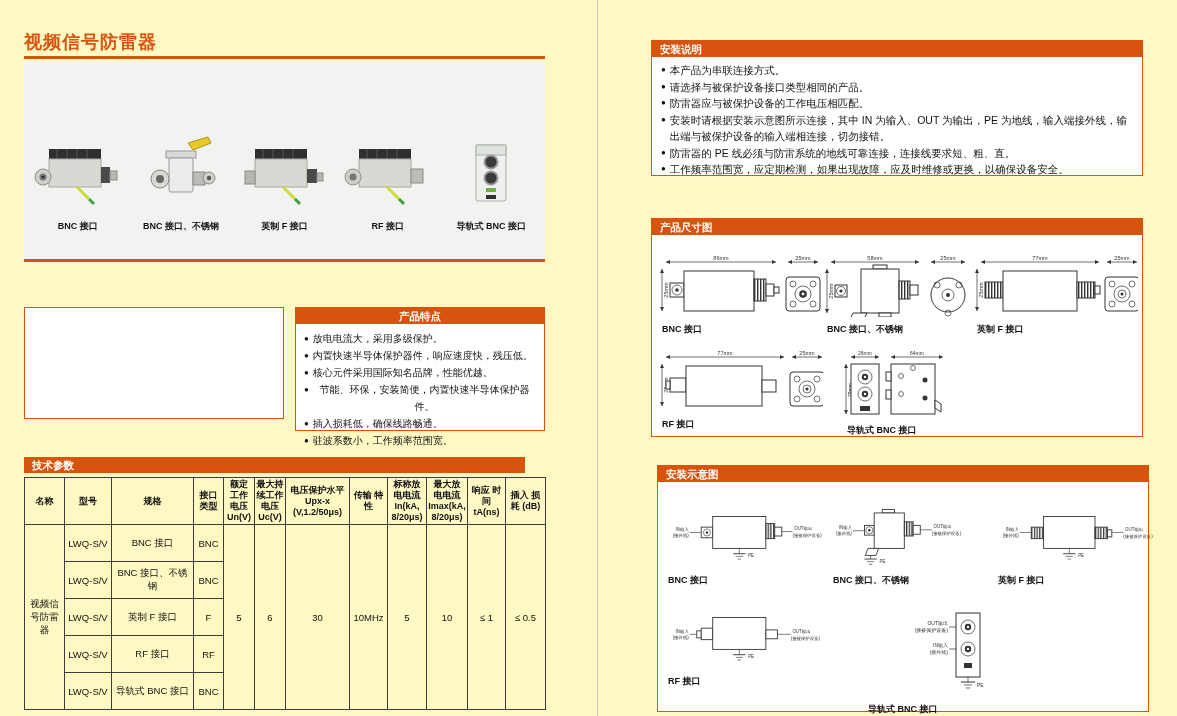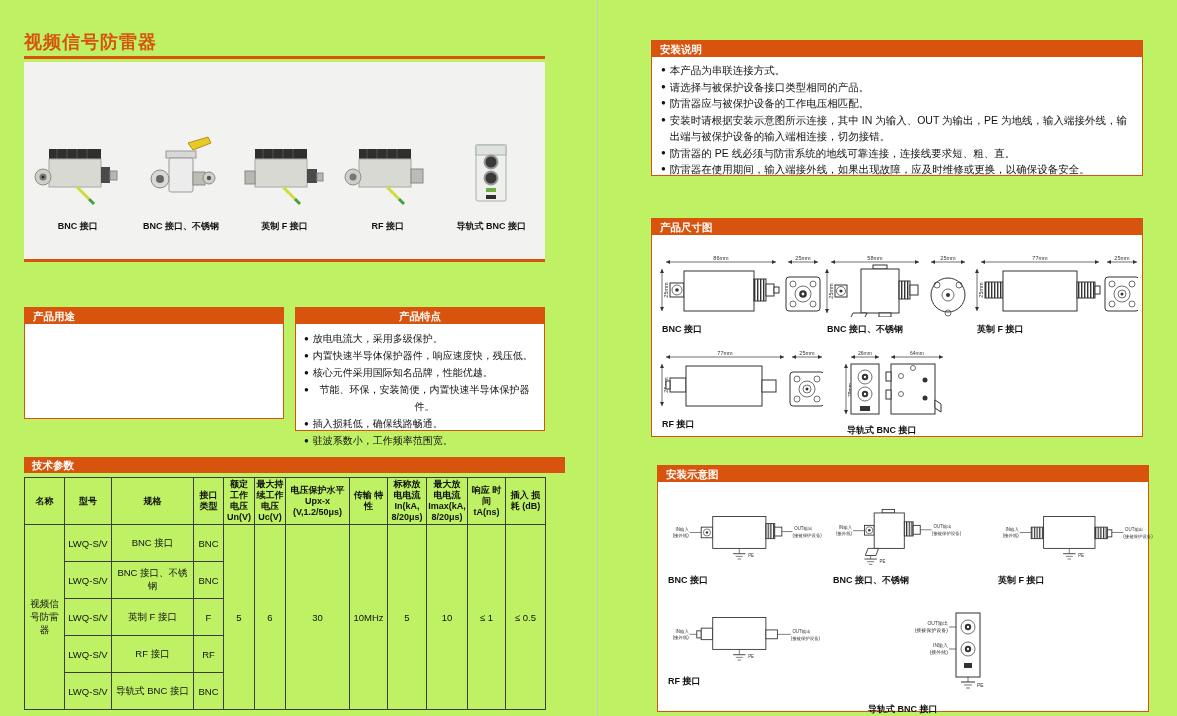--- a/index.html
+++ b/index.html
@@ -1,18 +1,18 @@
 <!DOCTYPE html>
 <html><head>
 <meta charset="utf-8">
 <style>
   * { margin:0; padding:0; box-sizing:border-box; }
   html,body { width:1177px; height:716px; background:#fff; overflow:hidden;
     font-family:"Liberation Sans","DejaVu Sans",sans-serif; color:#222; }
-  .page { position:relative; width:1177px; height:716px; background:#bef264; }
+  .page { position:relative; width:1177px; height:716px; background:#fef9c3; }
   .col-divider { position:absolute; left:597px; top:0; width:1px; height:716px; background:#c9c9c9; }
 
   .col-left  { position:absolute; left:24px;  top:0; width:521px; height:716px; }
   .col-right { position:absolute; left:651px; top:0; width:492px; height:584px; }
 
   .page-title { position:absolute; left:0; top:30px; font-size:18px; font-weight:bold; color:#d8530e; letter-spacing:1px; }
   .title-rule { position:absolute; left:0; top:56px; width:521px; height:3px; background:#d8530e; }
 
   .gallery { position:absolute; left:0; top:62px; width:521px; height:200px; background:#f2f2f0;
     border-bottom:3px solid #d8530e; display:flex; justify-content:space-around; align-items:flex-end; padding:0 2px 26px 2px; }
@@ -24,21 +24,21 @@
 
   .usage-panel    { left:0;   top:307px; width:260px; height:112px; }
   .usage-text { font-size:10.5px; line-height:16px; padding:7px 9px; text-indent:2em; color:#111; }
 
   .features-panel { left:271px; top:307px; width:250px; height:124px;text-align:center; }
   .b-list { list-style:none; padding:6px 8px 0 8px; }
   .b-list li { display:flex; font-size:10px; line-height:16.5px; color:#111; }
   .features-panel .b-list li { line-height:17px; }
   .blt { font-size:8px; margin:0 4px 0 0; line-height:inherit; }
 
-  .tech-bar { position:absolute; left:0; top:457px; width:541px; height:16px; background:#d8530e;
+  .tech-bar { position:absolute; left:0; top:457px; width:501px; height:16px; background:#d8530e;
     color:#fff; font-weight:bold; font-size:10.5px; line-height:16px; padding:0 8px; }
   .tech-table { position:absolute; left:0; top:477px; width:521px; border-collapse:collapse; table-layout:fixed; }
   .tech-table th, .tech-table td { border:1px solid #3c3c3c; text-align:center; vertical-align:middle; padding:1px; overflow:hidden; }
   .tech-table th { font-size:9px; font-weight:bold; color:#111; height:46px; line-height:11px; }
   .tech-table td { font-size:9.5px; color:#111; height:37px;margin-top:16px; }
 
   .notes-panel { left:0; top:40px;  width:492px; height:136px; }
   .notes-panel .b-list { padding:5px 10px 0 9px; }
   .notes-panel .b-list li { font-size:10.5px; line-height:16.5px; }
 
@@ -147,21 +147,20 @@
           <circle cx="45" cy="31" r="6.5" fill="#3a3a3a" stroke="#999" stroke-width="2"></circle>
           <circle cx="45" cy="47" r="6.5" fill="#3a3a3a" stroke="#999" stroke-width="2"></circle>
           <rect x="40" y="57" width="10" height="4" fill="#6fae3f"></rect>
           <rect x="40" y="64" width="10" height="4" fill="#2f2f2f"></rect>
         </svg>
         <div class="cap">导轨式 BNC 接口</div>
       </div>
     </div>
 
     <div class="panel usage-panel">
-      <div class="panel-header">产品用途</div>
     </div>
 
     <div class="panel features-panel">
       <div class="panel-header">产品特点</div>
       <ul class="b-list">
         <li>
             <span class="blt">●</span>
             <span>放电电流大，采用多级保护。</span>
           </li>
         <li>
@@ -279,21 +278,21 @@
         <li>
             <span class="blt">●</span>
             <span>安装时请根据安装示意图所示连接，其中 IN 为输入、OUT 为输出，PE 为地线，输入端接外线，输出端与被保护设备的输入端相连接，切勿接错。</span>
           </li>
         <li>
             <span class="blt">●</span>
             <span>防雷器的 PE 线必须与防雷系统的地线可靠连接，连接线要求短、粗、直。</span>
           </li>
         <li>
             <span class="blt">●</span>
-            <span>防雷器在使用期间，输入端接外线，如果出现故障，应及时维修或更换，以确保设备安全。</span>
+            <span>工作频率范围宽，应定期检测，如果出现故障，应及时维修或更换，以确保设备安全。</span>
           </li>
       </ul>
     </div>
 
     <div class="panel dims-panel">
       <div class="panel-header">产品尺寸图</div>
       <div class="diag-row" style="padding-top:20px;">
 
         <div class="fig" style="width:172px;">
           <svg width="165" height="62" viewBox="0 0 165 62">

